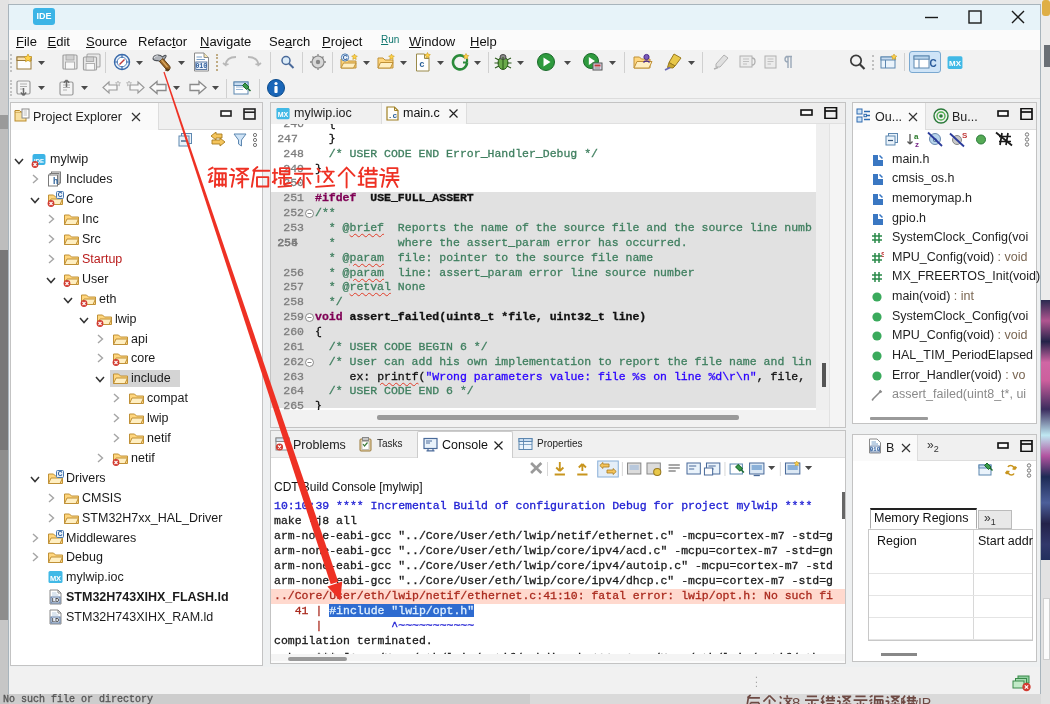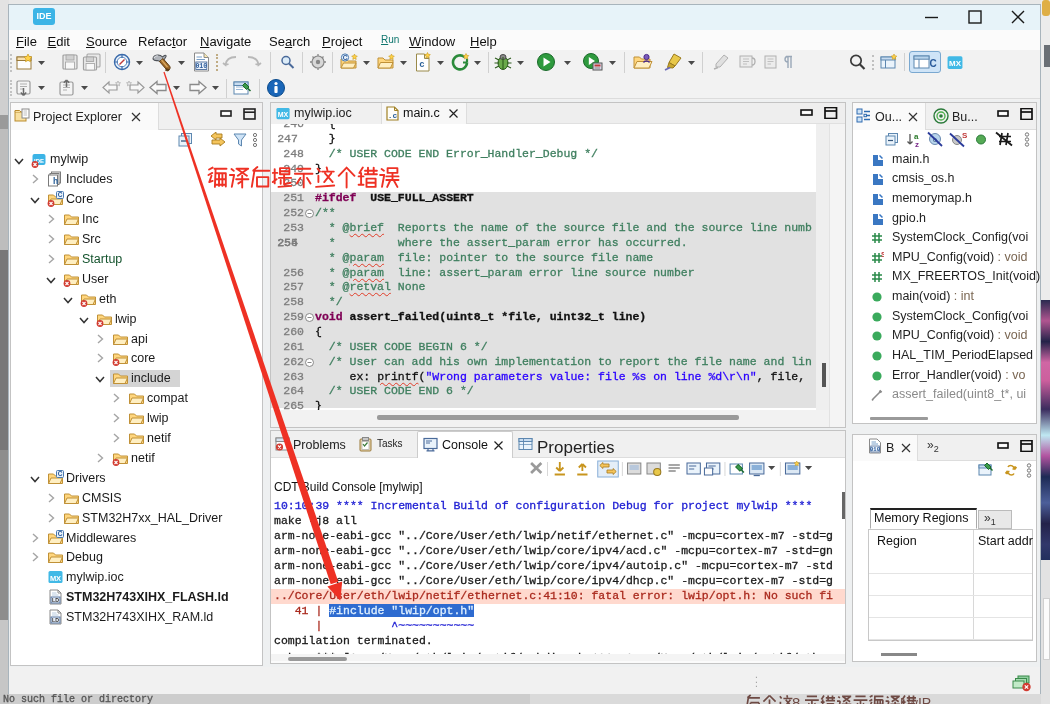--- a/index.html
+++ b/index.html
@@ -161,21 +161,21 @@
 <svg class="abs" style="left:63px;top:231px" width="17" height="16" viewBox="0 0 16 16">
       <use href="#folder"></use>
     </svg>
 <div class="abs" style="left:82px;top:232px;font-size:12.5px;font-weight:normal;color:#1a1a1a">Src</div>
 <svg class="abs" style="left:46px;top:254px" width="10" height="10">
       <use href="#chev-closed"></use>
     </svg>
 <svg class="abs" style="left:63px;top:251px" width="17" height="16" viewBox="0 0 16 16">
       <use href="#folder"></use>
     </svg>
-<div class="abs" style="left:82px;top:252px;font-size:12.5px;font-weight:normal;color:#14532d">Startup</div>
+<div class="abs" style="left:82px;top:252px;font-size:12.5px;font-weight:normal;color:#b91c1c">Startup</div>
 <svg class="abs" style="left:46px;top:275px" width="10" height="10">
       <use href="#chev-open"></use>
     </svg>
 <svg class="abs" style="left:63px;top:271px" width="17" height="16" viewBox="0 0 16 16">
       <use href="#folder"></use>
       <use href="#redx"></use>
     </svg>
 <div class="abs" style="left:82px;top:272px;font-size:12.5px;font-weight:normal;color:#1a1a1a">User</div>
 <svg class="abs" style="left:63px;top:295px" width="10" height="10">
       <use href="#chev-open"></use>
@@ -403,21 +403,21 @@
 <div class="abs" style="left:442px;top:438px;font-size:12.5px;color:#111">Console</div>
 <svg class="abs" style="left:493px;top:440px" width="11" height="11">
       <path d="M1.5 1.5 L9.5 9.5 M9.5 1.5 L1.5 9.5" stroke="#222" stroke-width="1.2"></path>
     </svg>
 <svg class="abs" style="left:518px;top:437px" width="15" height="15" viewBox="0 0 15 15">
       <rect x="1" y="1.5" width="13" height="11" fill="#eaf3fb" stroke="#5d87b0"></rect>
       <rect x="1" y="1.5" width="13" height="3" fill="#c8dcf0" stroke="#5d87b0"></rect>
       <path d="M5.5 1.5 V12.5" stroke="#5d87b0" stroke-width="0.9"></path>
       <path d="M1 7.5 H14" stroke="#5d87b0" stroke-width="0.7"></path>
     </svg>
-<div class="abs" style="left:537px;top:438px;font-size:17px;color:#222">Properties</div>
+<div class="abs" style="left:537px;top:438px;font-size:10px;color:#222">Properties</div>
 <div class="abs" style="left:271px;top:458px;width:574px;height:205px;background:#fff"></div>
 <div id="console-toolbar"></div>
 <div class="abs" style="left:274px;top:480px;font-size:12px;color:#111">CDT Build Console [mylwip]</div>
 <div class="abs" style="left:271px;top:458px;width:574px;height:196px;overflow:hidden">
 <div class="abs mono" style="left:3px;top:40.6px;color:#1a1a1a"><span style="color:#2121d4">10:10:39 **** Incremental Build of configuration Debug for project mylwip ****</span></div>
 <div class="abs mono" style="left:3px;top:55.6px;color:#1a1a1a">make -j8 all</div>
 <div class="abs mono" style="left:3px;top:70.6px;color:#1a1a1a">arm-none-eabi-gcc "../Core/User/eth/lwip/netif/ethernet.c" -mcpu=cortex-m7 -std=g</div>
 <div class="abs mono" style="left:3px;top:85.6px;color:#1a1a1a">arm-none-eabi-gcc "../Core/User/eth/lwip/core/ipv4/acd.c" -mcpu=cortex-m7 -std=gn</div>
 <div class="abs mono" style="left:3px;top:100.6px;color:#1a1a1a">arm-none-eabi-gcc "../Core/User/eth/lwip/core/ipv4/autoip.c" -mcpu=cortex-m7 -std</div>
 <div class="abs mono" style="left:3px;top:115.6px;color:#1a1a1a">arm-none-eabi-gcc "../Core/User/eth/lwip/core/ipv4/dhcp.c" -mcpu=cortex-m7 -std=g</div>

